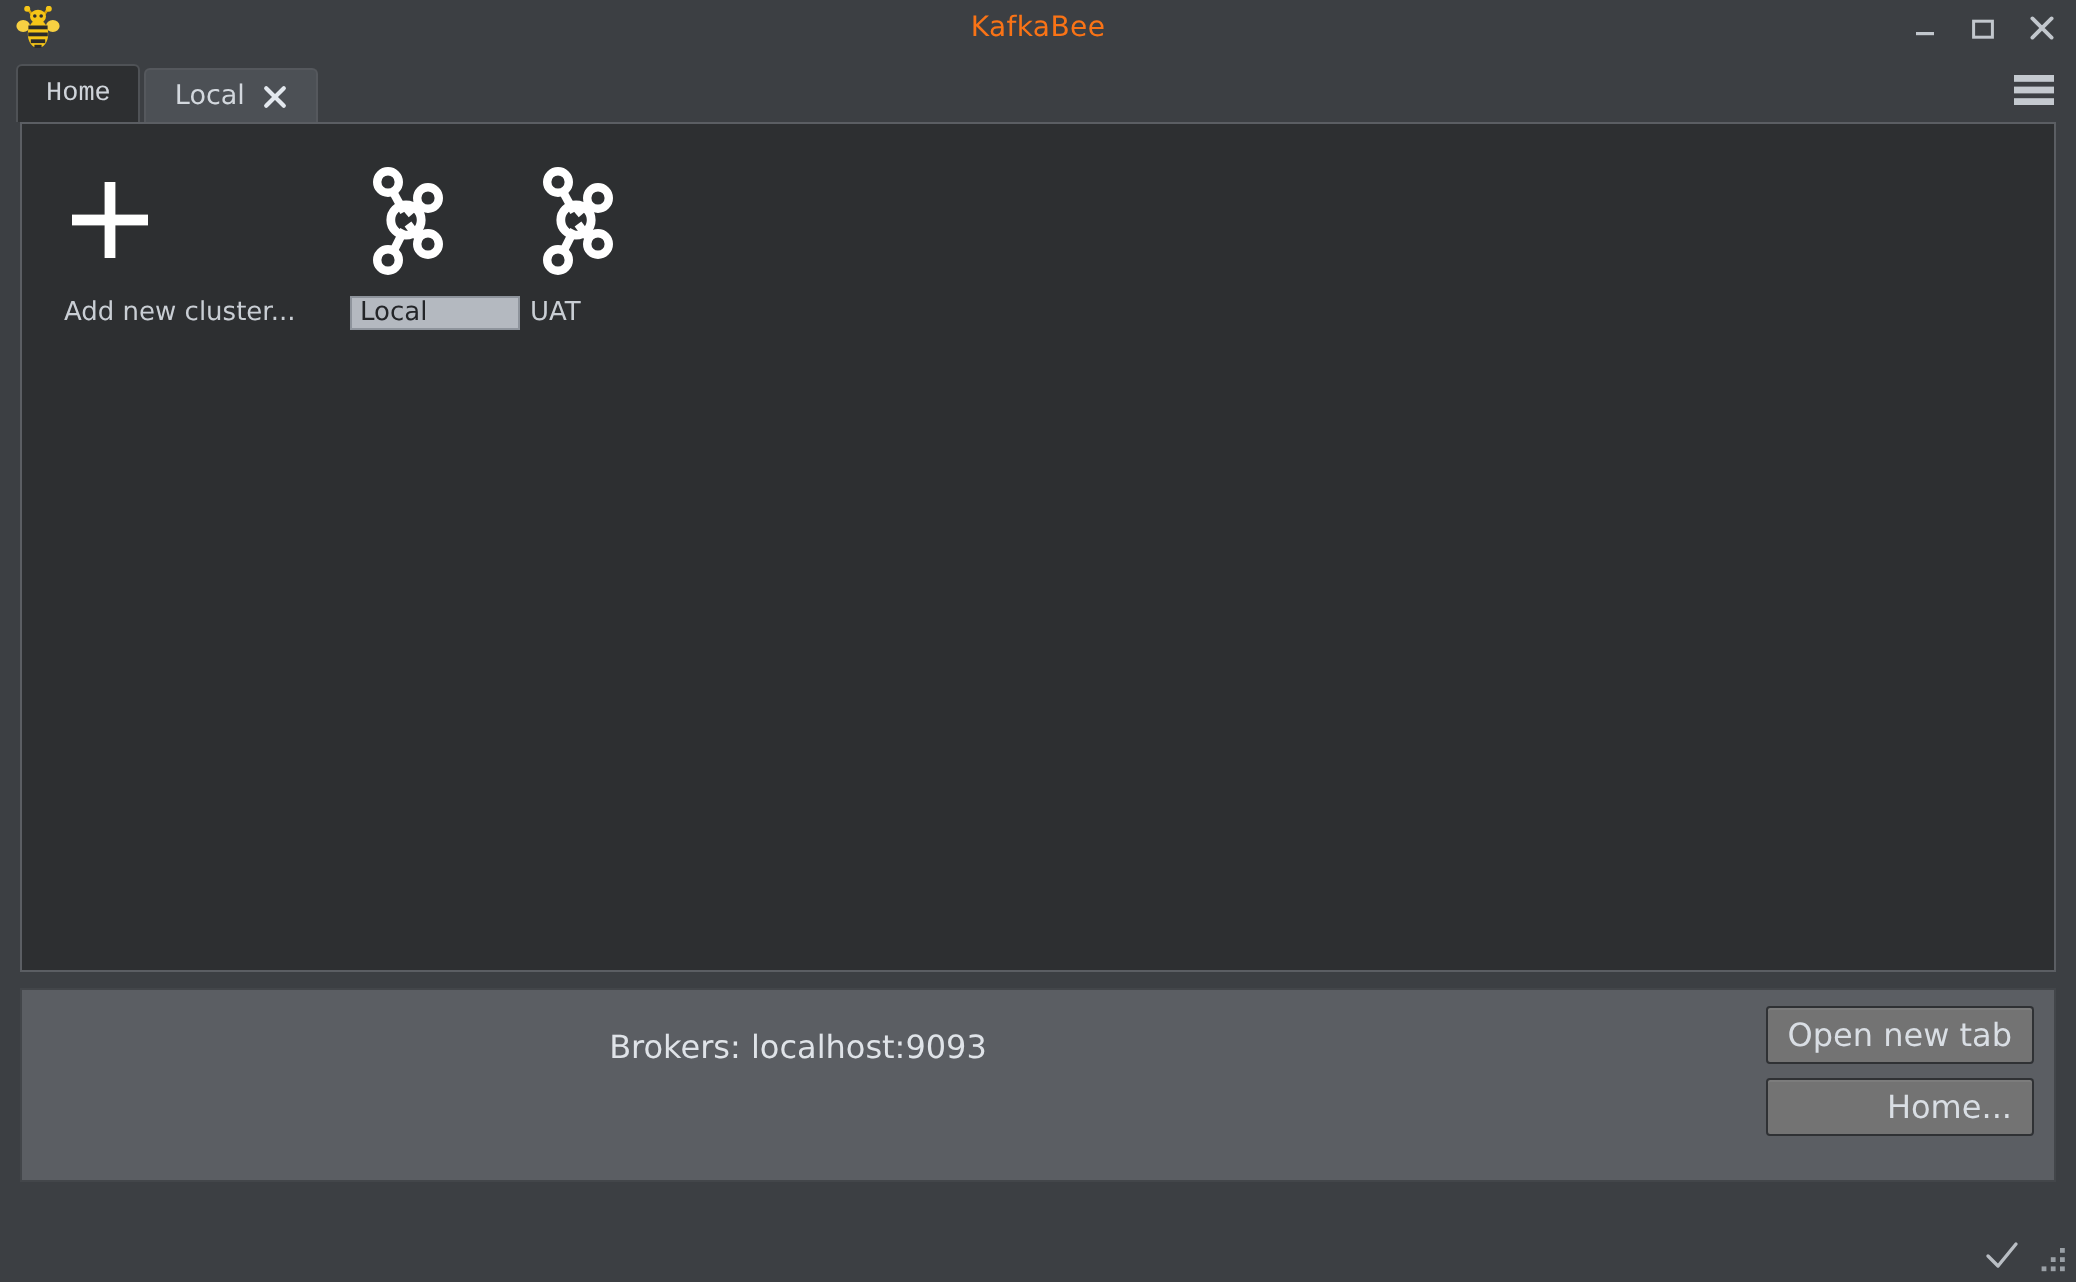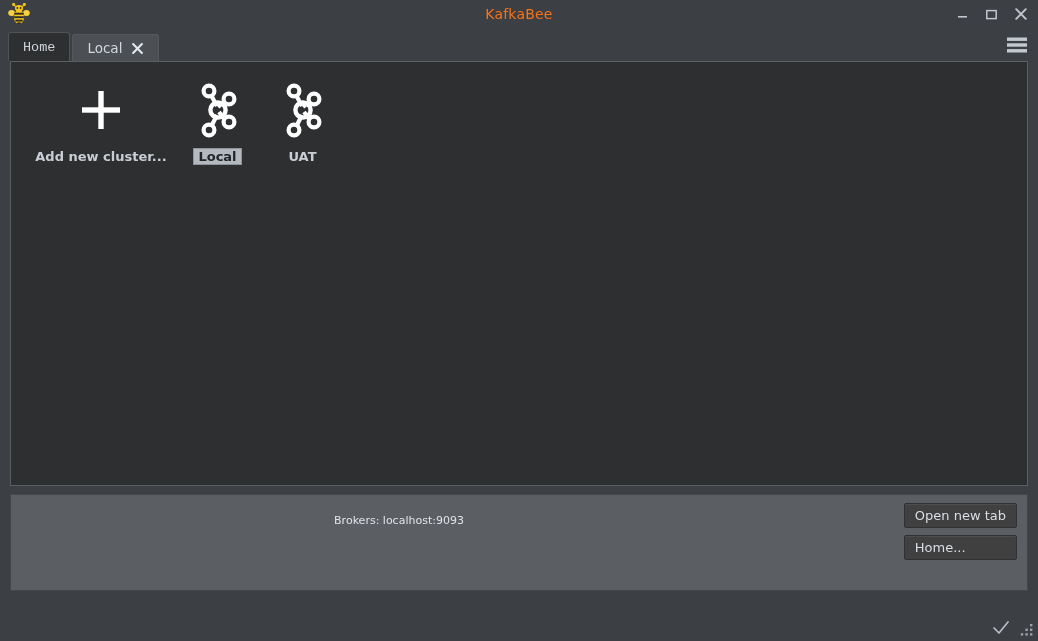--- a/index.html
+++ b/index.html
@@ -134,24 +134,22 @@
   }
   .cluster-grid {
     display: flex;
     align-items: flex-start;
     gap: 0px;
   }
   .cluster-item {
     width: 85px;
     display: flex;
     flex-direction: column;
-    align-items: center;
     cursor: default;
     padding-top: 2px;
-    font-weight: bold;
   }
   .cluster-item.wide { width: 148px; }
   .cluster-icon {
     width: 56px;
     height: 56px;
     display: flex;
     align-items: center;
     justify-content: center;
     margin-bottom: 10px;
   }
@@ -175,42 +173,42 @@
     flex: 0 0 97px;
     background: #5b5e63;
     border: 1px solid #43464a;
     position: relative;
   }
   .brokers-line {
     position: absolute;
     left: 0; right: 0;
     top: 19px;
     text-align: center;
-    font-size: 11px;
+    font-size: 16px;
     color: #dfe3e8;
     padding-right: 240px;
   }
   .detail-buttons {
     position: absolute;
     right: 10px;
     top: 8px;
     display: flex;
     flex-direction: column;
     gap: 7px;
     align-items: stretch;
   }
   .btn {
-    background: #404040;
+    background: #737373;
     border: 1px solid #2f3134;
     color: #d9dee4;
-    font-size: 13px;
+    font-size: 16px;
     font-family: "DejaVu Sans", "Liberation Sans", sans-serif;
     padding: 4px 10px;
     min-width: 98px;
-    text-align: left;
+    text-align: right;
     border-radius: 2px;
     cursor: default;
     box-shadow: inset 0 1px 0 rgba(255,255,255,.07);
   }
 
   
   .statusbar {
     position: relative;
     height: 30px;
     flex: 0 0 30px;

